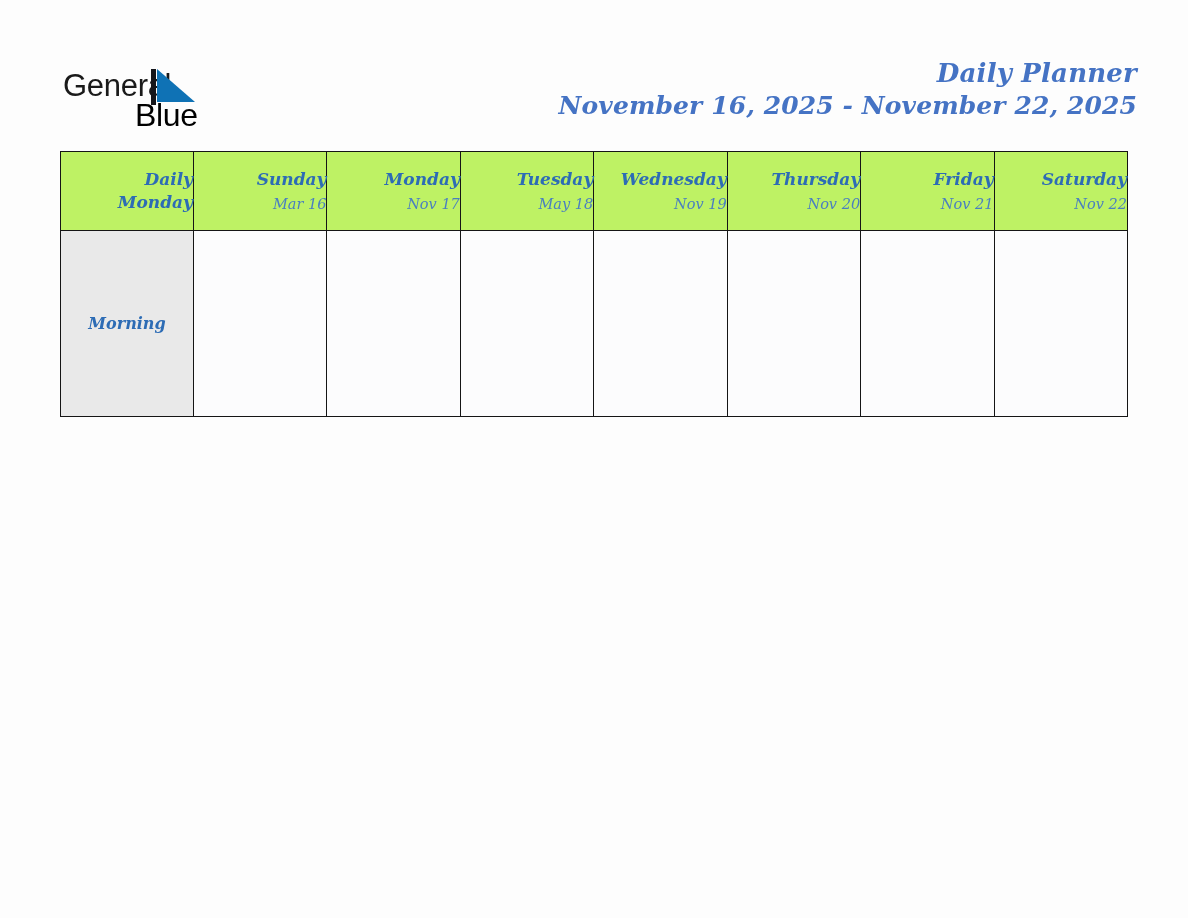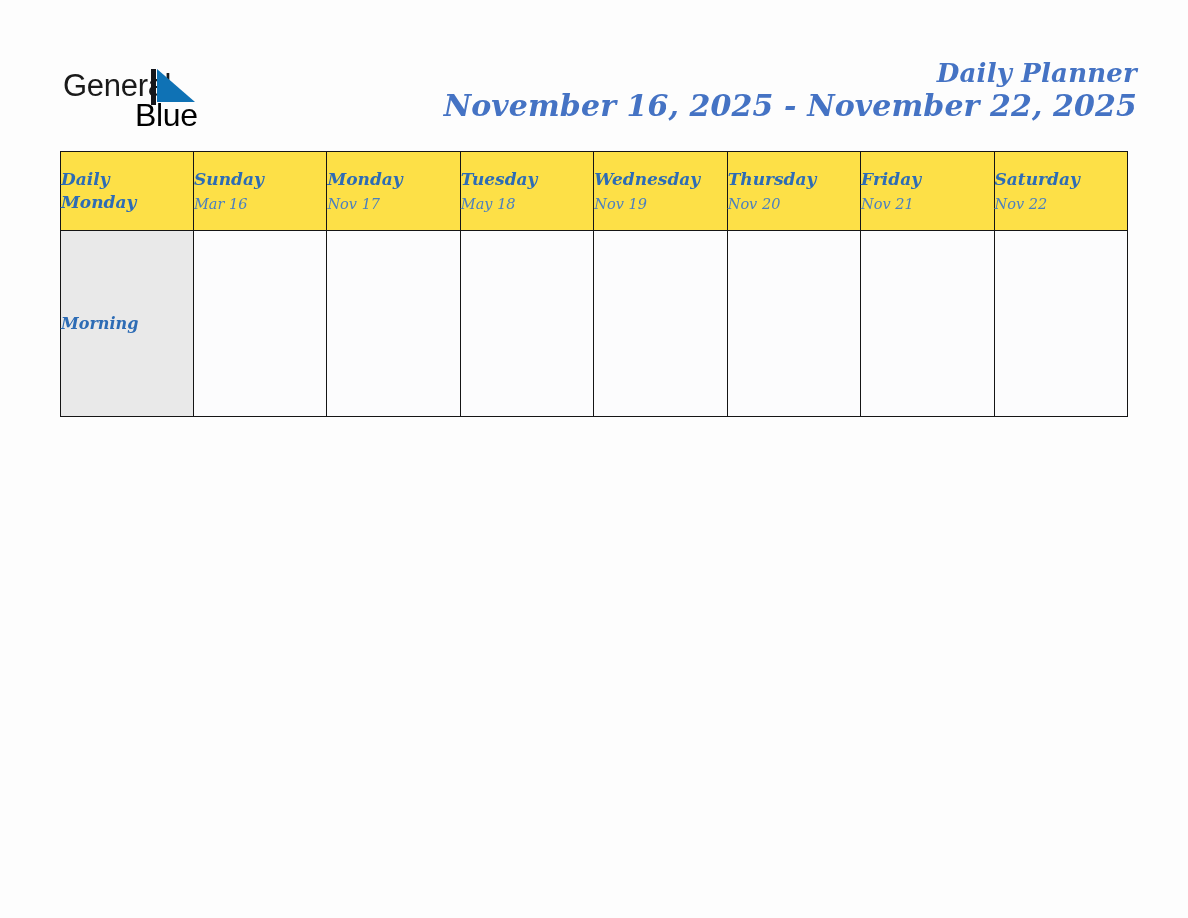--- a/index.html
+++ b/index.html
@@ -89,21 +89,21 @@
     font-size: 26px;
     font-style: italic;
     font-weight: bold;
     color: #4573c4;
     line-height: 32px;
     letter-spacing: 0.2px;
     white-space: nowrap;
   }
   .doc-subtitle {
     font-family: "DejaVu Serif", "Liberation Serif", serif;
-    font-size: 30px;
+    font-size: 25px;
     font-style: italic;
     font-weight: bold;
     color: #4573c4;
     line-height: 34px;
     letter-spacing: 0.1px;
     white-space: nowrap;
   }
 
   
   .planner {
@@ -117,23 +117,23 @@
   .planner td, .planner th {
     border: 1.4px solid #151515;
     padding: 0;
     margin: 0;
     vertical-align: middle;
     background: #fcfcfd;
   }
 
   
   .planner thead th {
-    background: #fde047;
+    background: #bef264;
     height: 78px;
-    text-align: left;
+    text-align: right;
   }
   th.corner-cell {
     width: 132px;
   }
   .corner-line {
     font-family: "DejaVu Serif", "Liberation Serif", serif;
     font-size: 17px;
     font-style: italic;
     font-weight: bold;
     color: #2d6cb5;
@@ -156,21 +156,21 @@
     line-height: 22px;
     padding-top: 2px;
   }
 
   
   .planner tbody tr {
     height: 186px;
   }
   td.period-cell {
     background: #e9e9e9;
-    text-align: left;
+    text-align: center;
   }
   .period-label {
     font-family: "DejaVu Serif", "Liberation Serif", serif;
     font-size: 16px;
     font-style: italic;
     font-weight: bold;
     color: #2d6cb5;
     line-height: 22px;
   }
   td.slot-cell {

